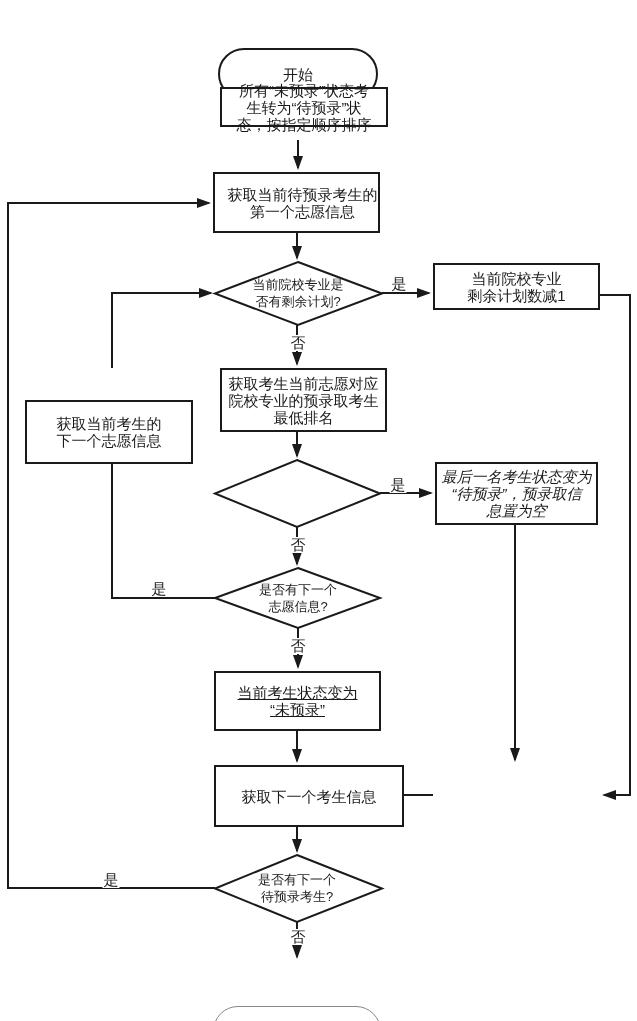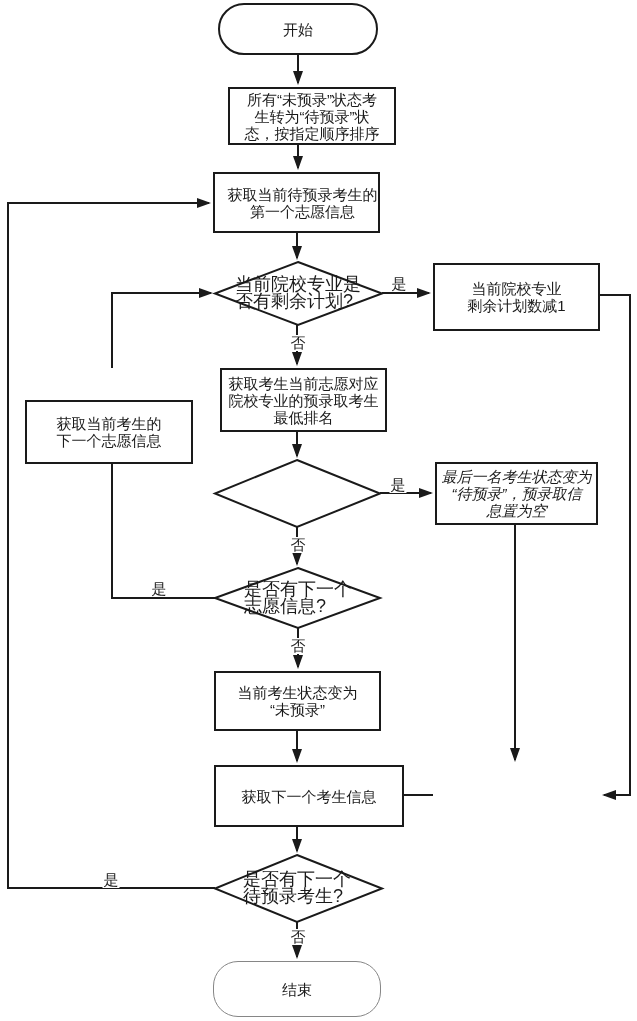--- a/index.html
+++ b/index.html
@@ -28,29 +28,31 @@
     font-size: 15px;
     line-height: 17px;
     white-space: pre-line;
   }
   .rect-node {
     border: 2px solid #1a1a1a;
   }
   .stadium {
     border: 2px solid #1a1a1a;
     border-radius: 27px;
+    margin-top: 45px;
   }
   .stadium.end {
     border: 1px solid #868686;
     border-radius: 25px;
   }
   .diamond-text {
     position: absolute;
     transform: translate(-50%, -50%);
-    font-size: 18px;
+    text-align: center;
+    font-size: 13px;
     line-height: 17px;
     white-space: pre-line;
     background: transparent;
   }
   .edge-label {
     position: absolute;
     transform: translate(-50%, -50%);
     font-size: 15px;
     line-height: 16px;
     background: #ffffff;
@@ -111,42 +113,42 @@
       <polygon points="297,460 380,493.5 297,527 215,493.5"></polygon>
       <polygon points="298,568 380,598 298,628 215,598"></polygon>
       <polygon points="297,855 382,888.5 297,922 215,888.5"></polygon>
     </g>
   </svg>
 
   <div class="node stadium" style="left:218px; top:3px; width:160px; height:52px;">开始</div>
 
   <div class="node stadium end" style="left:213px; top:961px; width:168px; height:56px;">结束</div>
 
-  <div class="node rect-node" style="left:228px; top:87px; width:168px; height:58px;">所有“未预录”状态考
+  <div class="node rect-node" style="left:220px; top:87px; width:168px; height:40px;">所有“未预录”状态考
 生转为“待预录”状
 态，按指定顺序排序</div>
 
   <div class="node rect-node" style="left:213px; top:172px; width:167px; height:61px;padding-left:12px;">获取当前待预录考生的
 第一个志愿信息</div>
 
-  <div class="node rect-node" style="left:433px; top:263px; width:167px; height:68px;">当前院校专业
+  <div class="node rect-node" style="left:433px; top:263px; width:167px; height:47px;">当前院校专业
 剩余计划数减1</div>
 
   <div class="node rect-node" style="left:213px; top:368px; width:167px; height:64px;margin-left:7px;">获取考生当前志愿对应
 院校专业的预录取考生
 最低排名</div>
 
   <div class="node rect-node" style="left:25px; top:368px; width:168px; height:64px;margin-top:32px;">获取当前考生的
 下一个志愿信息</div>
 
   <div class="node rect-node" style="left:435px; top:462px; width:163px; height:63px;font-style:italic;">最后一名考生状态变为
 “待预录”，预录取信
 息置为空</div>
 
-  <div class="node rect-node" style="left:214px; top:671px; width:167px; height:60px;">当前考生状态变为
+  <div class="node rect-node" style="left:214px; top:671px; width:167px; height:60px;text-decoration:underline;">当前考生状态变为
 “未预录”</div>
 
   <div class="node rect-node" style="left:214px; top:765px; width:190px; height:62px;">获取下一个考生信息</div>
 
 
   <div class="diamond-text" style="left:298px; top:293px;">当前院校专业是
 否有剩余计划?</div>
 
 
   <div class="diamond-text" style="left:298px; top:598px;">是否有下一个

